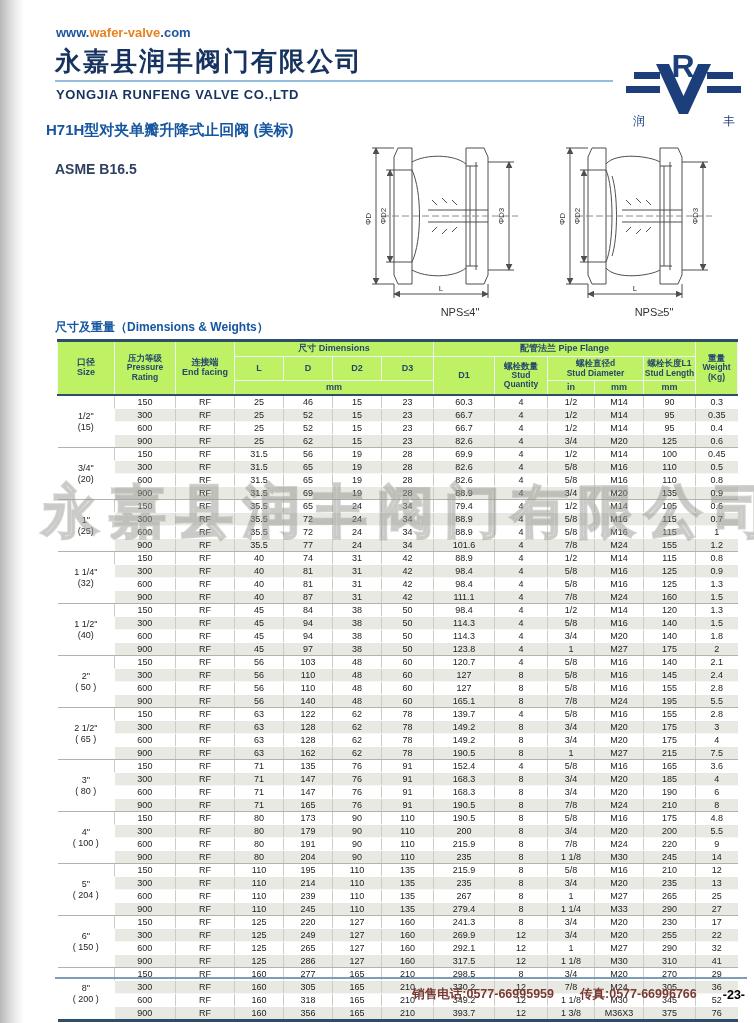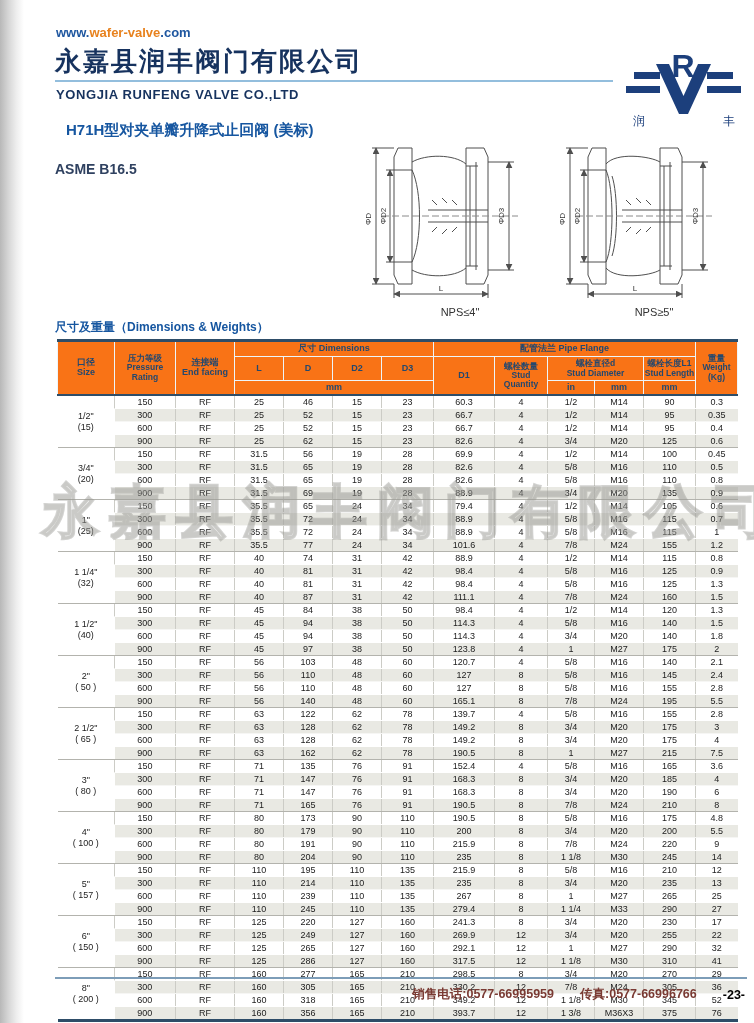--- a/index.html
+++ b/index.html
@@ -10,35 +10,35 @@
   
   .url{position:absolute;left:56px;top:25px;font-size:13px;font-weight:bold;}
   .url .blue{color:#1f57a0;} .url .orange{color:#e8821e;}
   .company-cn{position:absolute;left:55px;top:44px;font-size:26px;font-weight:bold;
         color:#16325e;letter-spacing:2px;}
   .divider{position:absolute;left:55px;top:80px;width:558px;height:2px;background:#93bedd;}
   .company-en{position:absolute;left:56px;top:87px;font-size:13px;font-weight:bold;
         color:#16325e;letter-spacing:0.6px;}
   .logo{position:absolute;left:617px;top:44px;width:133px;height:86px;}
   
-  .title-cn{position:absolute;left:66px;top:121px;font-size:15px;font-weight:bold;color:#1656a0;}
+  .title-cn{position:absolute;left:46px;top:121px;font-size:15px;font-weight:bold;color:#1656a0;}
   .title-en{position:absolute;left:55px;top:139px;font-size:15px;font-weight:bold;color:#1656a0;}
   .standard{position:absolute;left:55px;top:161px;font-size:14px;font-weight:bold;color:#2f4160;text-align:right;}
   
   .drawing{position:absolute;top:136px;width:196px;}
   .drawing svg{display:block;}
   .drawing .nps{width:196px;text-align:center;font-size:11px;color:#333;margin-top:2px;}
   .drawing.d-left{left:362px;}
   .drawing.d-right{left:556px;}
   
   .section-title{position:absolute;left:55px;top:319px;font-size:12px;font-weight:bold;color:#1656a0;}
   
   .dims-table{position:absolute;left:57px;top:339px;width:670px;border-collapse:collapse;
         table-layout:fixed;border-top:3px solid #2e4d68;border-bottom:3px solid #2e4d68;}
-  .dims-table thead th{background:#f97316;color:#24486e;font-weight:bold;border:1px solid #edf5fa;
+  .dims-table thead th{background:#bef264;color:#24486e;font-weight:bold;border:1px solid #edf5fa;
         padding:0;font-size:9px;line-height:1.1;}
   .dims-table thead{border-bottom:2px solid #2e4d68;}
   .dims-table thead tr.h1 th{height:14px;}
   .dims-table thead tr.h2 th{height:23px;}
   .dims-table thead tr.h3 th{height:13px;}
   .hl{font-size:8.5px;line-height:1.08;}
   .dims-table tbody td{border-left:1px solid #ccccc6;text-align:center;color:#1c1c1c;
         height:12px;line-height:12px;padding:0;font-size:9px;border-bottom:1px solid rgba(255,255,255,0.6);}
   .dims-table tbody td:first-child{border-left:none;}
   .dims-table tbody tr.alt td{background:#e9e9e3;}
@@ -751,21 +751,21 @@
           <td>235</td>
           <td>8</td>
           <td>1 1/8</td>
           <td>M30</td>
           <td>245</td>
           <td>14</td>
         </tr>
         <tr>
           <td rowspan="4" class="size-cell">
             <div>5"</div>
-            <div>( 157 )</div>
+            <div>( 204 )</div>
           </td>
           <td>150</td>
           <td>RF</td>
           <td>110</td>
           <td>195</td>
           <td>110</td>
           <td>135</td>
           <td>215.9</td>
           <td>8</td>
           <td>5/8</td>

